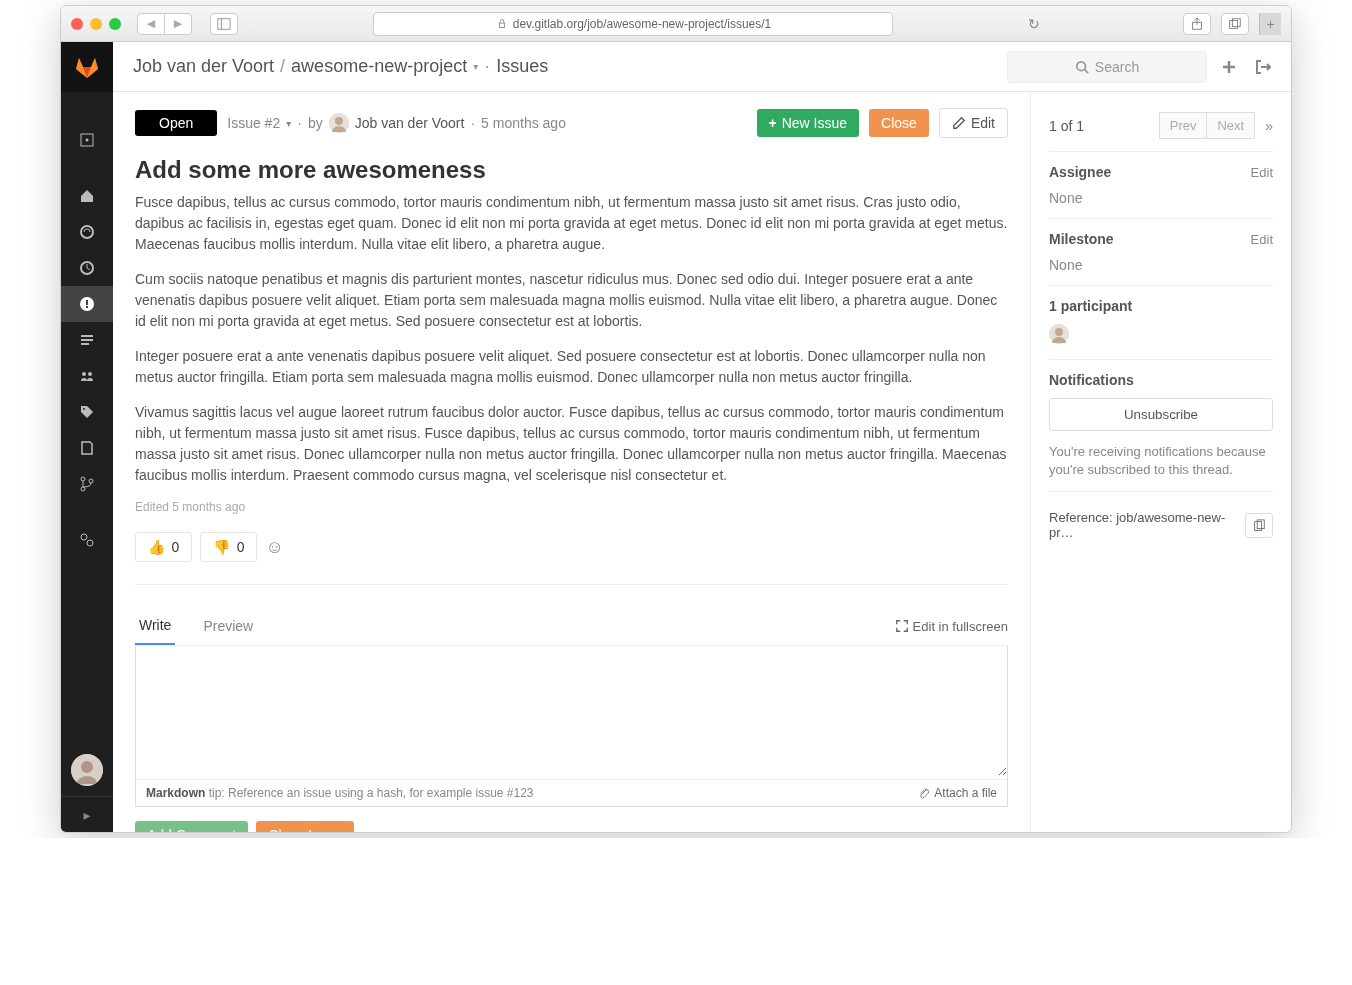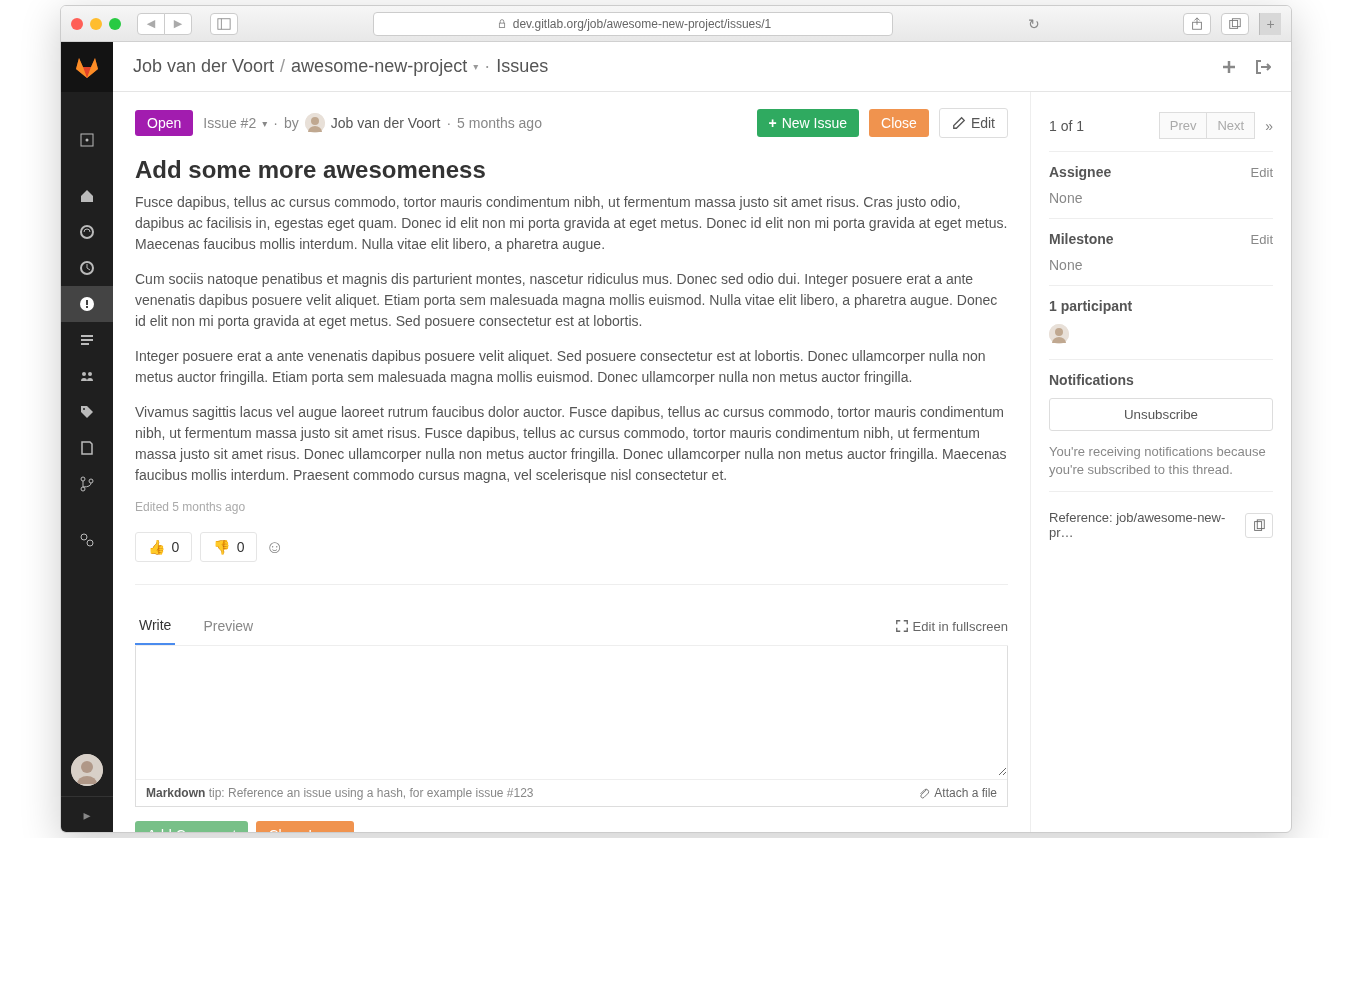--- a/index.html
+++ b/index.html
@@ -42,21 +42,21 @@
 .breadcrumb .sep{color:#999;}
 .chev{color:#999; font-size:10px;}
 .search { width:200px; height:32px; background:#f5f5f5; border:1px solid #eee; border-radius:3px; display:flex; align-items:center; justify-content:center; color:#999; gap:6px;}
 .hicons { display:flex; gap:18px; color:#888; font-size:16px;}
 
 .body { flex:1; display:flex; overflow:auto;}
 .content { flex:1; padding:16px 22px; border-right:1px solid #eee; overflow:auto;}
 .rpanel { width:260px; padding:16px 18px; overflow:auto;}
 
 .issue-header-row { display:flex; align-items:center; gap:10px; margin-bottom:18px;}
-.badge-open { background:#a21caf; color:#fff; padding:5px 12px; border-radius:3px; font-size:14px;}
+.badge-open { background:#000000; color:#fff; padding:5px 24px; border-radius:3px; font-size:14px;}
 .issue-meta { color:#888; font-size:14px; display:flex; align-items:center; gap:6px;}
 .issue-meta .arrow{font-size:10px;}
 .tiny-avatar{width:20px;height:20px;border-radius:50%;background:#e8e0d8;display:inline-flex;align-items:center;justify-content:center;}
 .btn { padding:6px 12px; border-radius:3px; border:none; cursor:pointer; font-size:14px; display:inline-flex; align-items:center; gap:5px;}
 .btn-green{background:#2faa60;color:#fff;}
 .btn-orange{background:#f0934e;color:#fff;}
 .btn-white{background:#fff;color:#555;border:1px solid #ddd;}
 .btn-muted{background:#78c088;color:#fff;}
 .spacer{flex:1;}
 
@@ -251,20 +251,27 @@
     <div class="main">
 
       <div class="header">
         <div class="breadcrumb">
           <span>Job van der Voort</span>
           <span class="sep">/</span>
           <span>awesome-new-project</span>
           <span class="chev">▾</span>
           <span class="sep">·</span>
           <span>Issues</span>
+        </div>
+        <div class="search">
+          <svg class="icon" viewBox="0 0 16 16">
+              <circle cx="7" cy="7" r="5" fill="none" stroke="#999" stroke-width="2"></circle>
+              <line x1="11" y1="11" x2="15" y2="15" stroke="#999" stroke-width="2"></line>
+            </svg>
+          <span>Search</span>
         </div>
         <div class="hicons">
           <span><svg class="icon" style="width:16px;height:16px" viewBox="0 0 16 16">
                 <path d="M8 2 V14 M2 8 H14" stroke="#888" stroke-width="2.5"></path>
               </svg></span>
           <span><svg class="icon" style="width:16px;height:16px" viewBox="0 0 16 16">
                 <path d="M6 2 H2 V14 H6 M6 8 H15 M12 5 L15 8 L12 11" fill="none" stroke="#888" stroke-width="2"></path>
               </svg></span>
         </div>
       </div>

